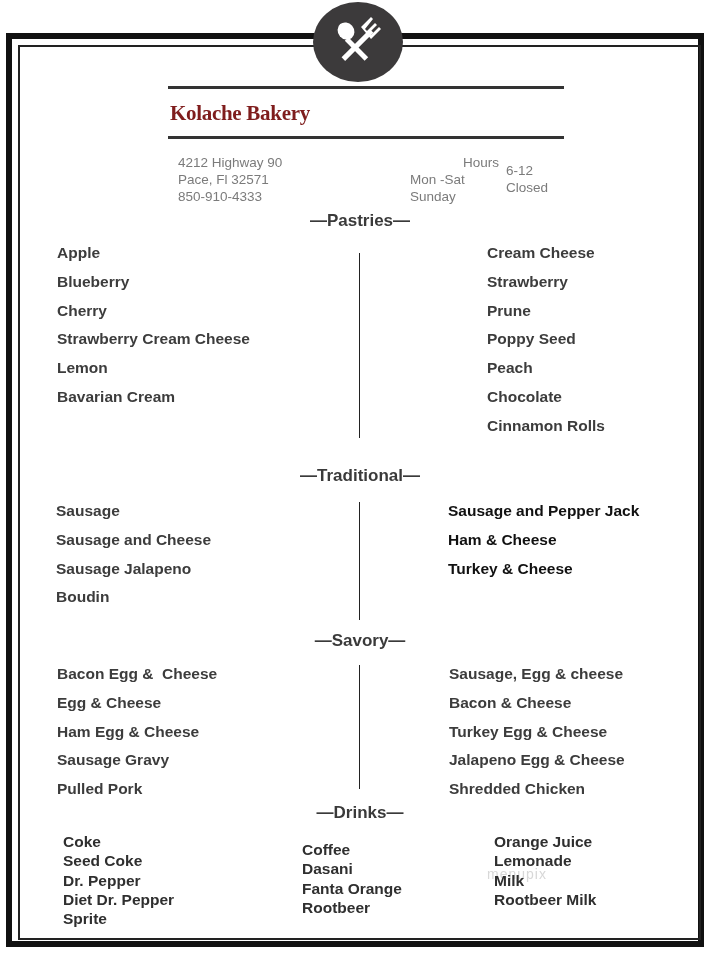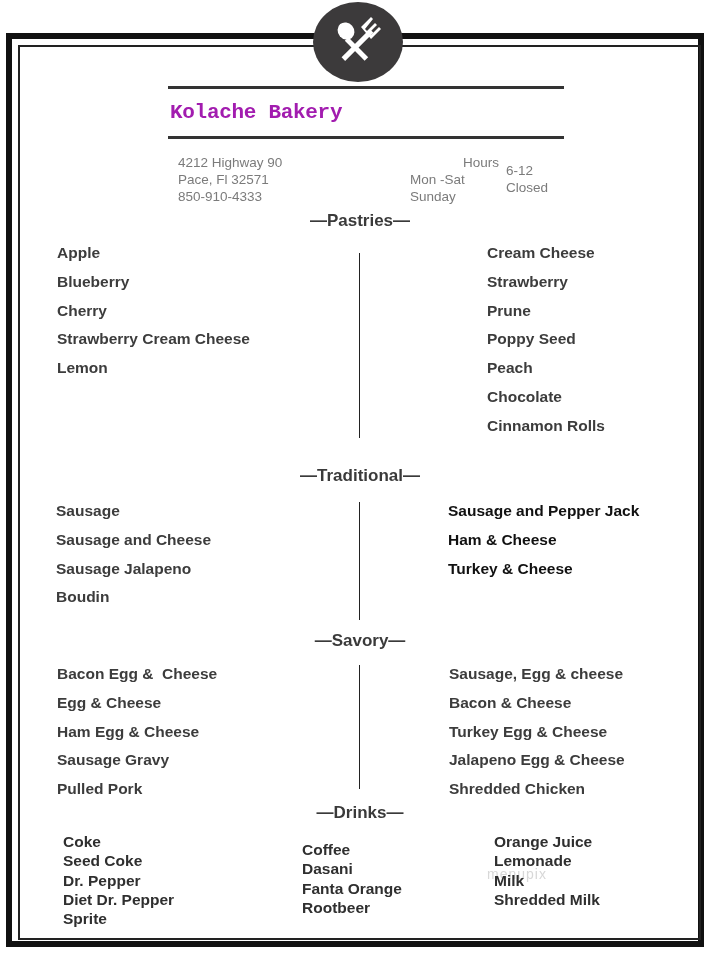--- a/index.html
+++ b/index.html
@@ -6,22 +6,22 @@
   body { width:720px; height:960px; background:#ffffff; position:relative; overflow:hidden;
          font-family:"Liberation Sans", sans-serif; color:#3a3a3a; }
   .outer-frame { position:absolute; left:6px; top:33px; width:698px; height:914px;
                  border:6px solid #111; box-sizing:border-box; }
   .inner-frame { position:absolute; left:18px; top:45px; width:683px; height:895px;
                  border:2px solid #222; box-sizing:border-box; }
   .logo { position:absolute; left:313px; top:2px; width:90px; height:80px; border-radius:50%;
           background:#3c3a3b; }
   .logo svg { position:absolute; left:20px; top:15px; }
   .rule { position:absolute; left:168px; width:396px; height:3px; background:#333; }
-  .title { position:absolute; left:170px; top:101px; font-size:21px; font-weight:bold; color:#a21caf;
-           font-family:Liberation Mono, monospace; letter-spacing:-0.3px; }
+  .title { position:absolute; left:170px; top:101px; font-size:21px; font-weight:bold; color:#7f1d1d;
+           font-family:Liberation Serif, serif; letter-spacing:-0.3px; }
   .info { position:absolute; font-size:13.5px; color:#7b7b7b; line-height:17px; }
   .section-title { position:absolute; left:0; width:720px; text-align:center; font-size:17px;
                    font-weight:bold; color:#3a3a3a; }
   .col { position:absolute; font-size:15.5px; font-weight:bold; color:#3c3c3c; }
   .col div { height:28.8px; line-height:20px; white-space:nowrap; }
   .col.dark div { color:#111; }
   .col.drinks div { height:19.3px; line-height:19px; color:#2f2f2f; }
   .vline { position:absolute; left:359px; width:1px; background:#222; }
   .watermark { position:absolute; left:487px; top:866px; font-size:14px; color:#d8d8d8;
                letter-spacing:1px; }
@@ -66,20 +66,21 @@
 </div>
 
 <div class="section-title" style="top:211px;">—Pastries—</div>
 <div class="vline" style="top:253px; height:185px;"></div>
 <div class="col" style="left:57px; top:243px;">
   <div>Apple</div>
   <div>Blueberry</div>
   <div>Cherry</div>
   <div>Strawberry Cream Cheese</div>
   <div>Lemon</div>
+  <div>Bavarian Cream</div>
 </div>
 <div class="col" style="left:455px; top:243px;margin-left:32px;">
   <div>Cream Cheese</div>
   <div>Strawberry</div>
   <div>Prune</div>
   <div>Poppy Seed</div>
   <div>Peach</div>
   <div>Chocolate</div>
   <div>Cinnamon Rolls</div>
 </div>
@@ -127,14 +128,14 @@
   <div>Coffee</div>
   <div>Dasani</div>
   <div>Fanta Orange</div>
   <div>Rootbeer</div>
 </div>
 <div class="watermark">menupix</div>
 <div class="col drinks" style="left:494px; top:832px;">
   <div>Orange Juice</div>
   <div>Lemonade</div>
   <div>Milk</div>
-  <div>Shredded Milk</div>
+  <div>Rootbeer Milk</div>
 </div>
 
 </body></html>

